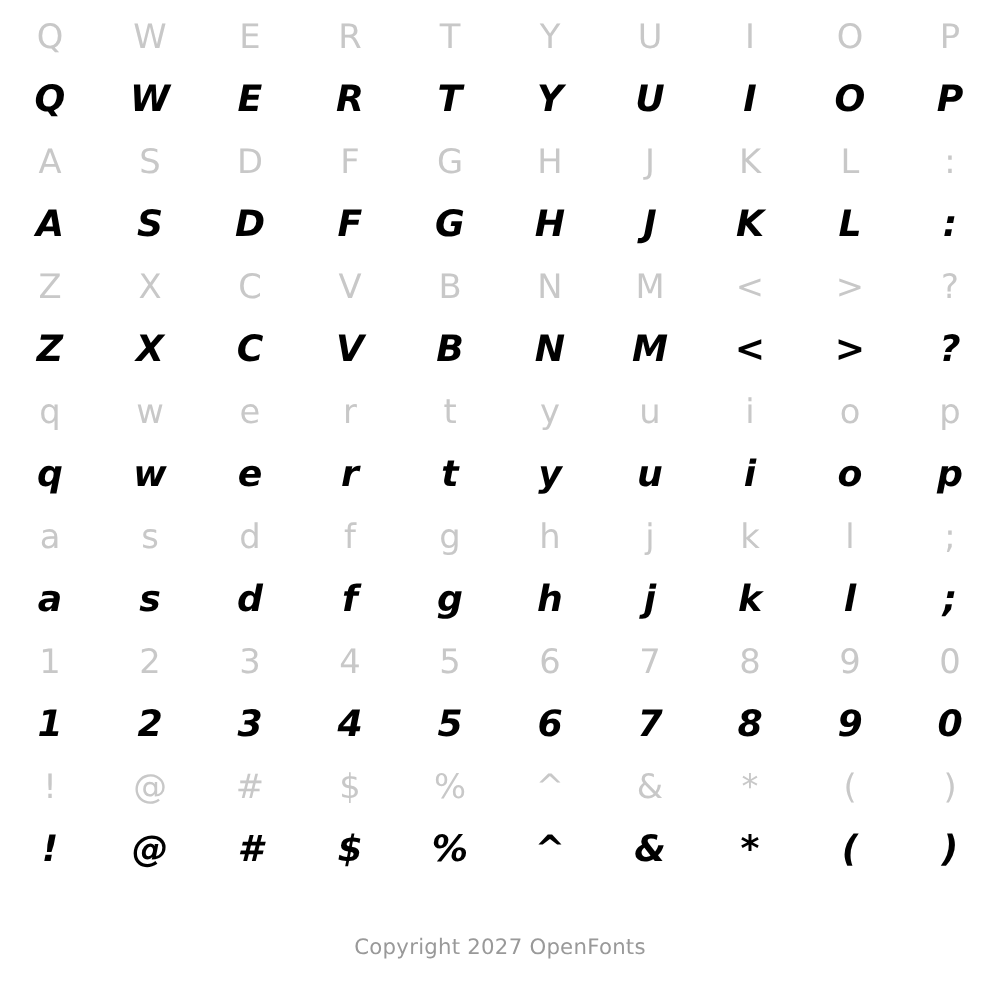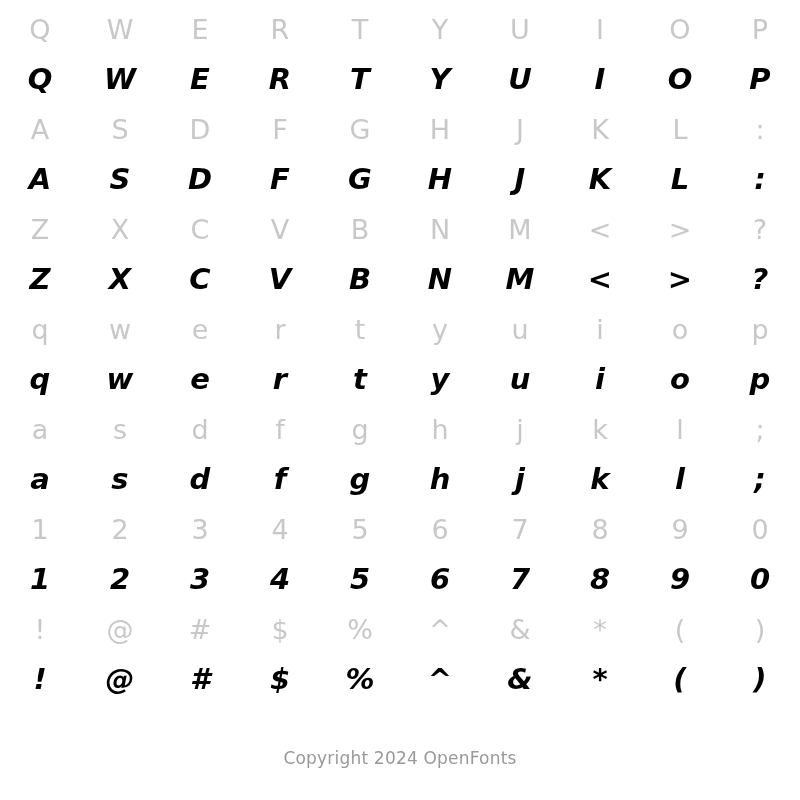--- a/index.html
+++ b/index.html
@@ -74,14 +74,14 @@
       <div class="grid-row row-light" style="display: contents;"><div class="cell" style="color: rgb(200, 200, 200); font-size: 27px; font-weight: normal; font-style: normal;">q</div><div class="cell" style="color: rgb(200, 200, 200); font-size: 27px; font-weight: normal; font-style: normal;">w</div><div class="cell" style="color: rgb(200, 200, 200); font-size: 27px; font-weight: normal; font-style: normal;">e</div><div class="cell" style="color: rgb(200, 200, 200); font-size: 27px; font-weight: normal; font-style: normal;">r</div><div class="cell" style="color: rgb(200, 200, 200); font-size: 27px; font-weight: normal; font-style: normal;">t</div><div class="cell" style="color: rgb(200, 200, 200); font-size: 27px; font-weight: normal; font-style: normal;">y</div><div class="cell" style="color: rgb(200, 200, 200); font-size: 27px; font-weight: normal; font-style: normal;">u</div><div class="cell" style="color: rgb(200, 200, 200); font-size: 27px; font-weight: normal; font-style: normal;">i</div><div class="cell" style="color: rgb(200, 200, 200); font-size: 27px; font-weight: normal; font-style: normal;">o</div><div class="cell" style="color: rgb(200, 200, 200); font-size: 27px; font-weight: normal; font-style: normal;">p</div></div>
       <div class="grid-row row-bold" style="display: contents;"><div class="cell" style="color: rgb(0, 0, 0); font-size: 29px; font-weight: bold; font-style: italic;">q</div><div class="cell" style="color: rgb(0, 0, 0); font-size: 29px; font-weight: bold; font-style: italic;">w</div><div class="cell" style="color: rgb(0, 0, 0); font-size: 29px; font-weight: bold; font-style: italic;">e</div><div class="cell" style="color: rgb(0, 0, 0); font-size: 29px; font-weight: bold; font-style: italic;">r</div><div class="cell" style="color: rgb(0, 0, 0); font-size: 29px; font-weight: bold; font-style: italic;">t</div><div class="cell" style="color: rgb(0, 0, 0); font-size: 29px; font-weight: bold; font-style: italic;">y</div><div class="cell" style="color: rgb(0, 0, 0); font-size: 29px; font-weight: bold; font-style: italic;">u</div><div class="cell" style="color: rgb(0, 0, 0); font-size: 29px; font-weight: bold; font-style: italic;">i</div><div class="cell" style="color: rgb(0, 0, 0); font-size: 29px; font-weight: bold; font-style: italic;">o</div><div class="cell" style="color: rgb(0, 0, 0); font-size: 29px; font-weight: bold; font-style: italic;">p</div></div>
       <div class="grid-row row-light" style="display: contents;"><div class="cell" style="color: rgb(200, 200, 200); font-size: 27px; font-weight: normal; font-style: normal;">a</div><div class="cell" style="color: rgb(200, 200, 200); font-size: 27px; font-weight: normal; font-style: normal;">s</div><div class="cell" style="color: rgb(200, 200, 200); font-size: 27px; font-weight: normal; font-style: normal;">d</div><div class="cell" style="color: rgb(200, 200, 200); font-size: 27px; font-weight: normal; font-style: normal;">f</div><div class="cell" style="color: rgb(200, 200, 200); font-size: 27px; font-weight: normal; font-style: normal;">g</div><div class="cell" style="color: rgb(200, 200, 200); font-size: 27px; font-weight: normal; font-style: normal;">h</div><div class="cell" style="color: rgb(200, 200, 200); font-size: 27px; font-weight: normal; font-style: normal;">j</div><div class="cell" style="color: rgb(200, 200, 200); font-size: 27px; font-weight: normal; font-style: normal;">k</div><div class="cell" style="color: rgb(200, 200, 200); font-size: 27px; font-weight: normal; font-style: normal;">l</div><div class="cell" style="color: rgb(200, 200, 200); font-size: 27px; font-weight: normal; font-style: normal;">;</div></div>
       <div class="grid-row row-bold" style="display: contents;"><div class="cell" style="color: rgb(0, 0, 0); font-size: 29px; font-weight: bold; font-style: italic;">a</div><div class="cell" style="color: rgb(0, 0, 0); font-size: 29px; font-weight: bold; font-style: italic;">s</div><div class="cell" style="color: rgb(0, 0, 0); font-size: 29px; font-weight: bold; font-style: italic;">d</div><div class="cell" style="color: rgb(0, 0, 0); font-size: 29px; font-weight: bold; font-style: italic;">f</div><div class="cell" style="color: rgb(0, 0, 0); font-size: 29px; font-weight: bold; font-style: italic;">g</div><div class="cell" style="color: rgb(0, 0, 0); font-size: 29px; font-weight: bold; font-style: italic;">h</div><div class="cell" style="color: rgb(0, 0, 0); font-size: 29px; font-weight: bold; font-style: italic;">j</div><div class="cell" style="color: rgb(0, 0, 0); font-size: 29px; font-weight: bold; font-style: italic;">k</div><div class="cell" style="color: rgb(0, 0, 0); font-size: 29px; font-weight: bold; font-style: italic;">l</div><div class="cell" style="color: rgb(0, 0, 0); font-size: 29px; font-weight: bold; font-style: italic;">;</div></div>
       <div class="grid-row row-light" style="display: contents;"><div class="cell" style="color: rgb(200, 200, 200); font-size: 27px; font-weight: normal; font-style: normal;">1</div><div class="cell" style="color: rgb(200, 200, 200); font-size: 27px; font-weight: normal; font-style: normal;">2</div><div class="cell" style="color: rgb(200, 200, 200); font-size: 27px; font-weight: normal; font-style: normal;">3</div><div class="cell" style="color: rgb(200, 200, 200); font-size: 27px; font-weight: normal; font-style: normal;">4</div><div class="cell" style="color: rgb(200, 200, 200); font-size: 27px; font-weight: normal; font-style: normal;">5</div><div class="cell" style="color: rgb(200, 200, 200); font-size: 27px; font-weight: normal; font-style: normal;">6</div><div class="cell" style="color: rgb(200, 200, 200); font-size: 27px; font-weight: normal; font-style: normal;">7</div><div class="cell" style="color: rgb(200, 200, 200); font-size: 27px; font-weight: normal; font-style: normal;">8</div><div class="cell" style="color: rgb(200, 200, 200); font-size: 27px; font-weight: normal; font-style: normal;">9</div><div class="cell" style="color: rgb(200, 200, 200); font-size: 27px; font-weight: normal; font-style: normal;">0</div></div>
       <div class="grid-row row-bold" style="display: contents;"><div class="cell" style="color: rgb(0, 0, 0); font-size: 29px; font-weight: bold; font-style: italic;">1</div><div class="cell" style="color: rgb(0, 0, 0); font-size: 29px; font-weight: bold; font-style: italic;">2</div><div class="cell" style="color: rgb(0, 0, 0); font-size: 29px; font-weight: bold; font-style: italic;">3</div><div class="cell" style="color: rgb(0, 0, 0); font-size: 29px; font-weight: bold; font-style: italic;">4</div><div class="cell" style="color: rgb(0, 0, 0); font-size: 29px; font-weight: bold; font-style: italic;">5</div><div class="cell" style="color: rgb(0, 0, 0); font-size: 29px; font-weight: bold; font-style: italic;">6</div><div class="cell" style="color: rgb(0, 0, 0); font-size: 29px; font-weight: bold; font-style: italic;">7</div><div class="cell" style="color: rgb(0, 0, 0); font-size: 29px; font-weight: bold; font-style: italic;">8</div><div class="cell" style="color: rgb(0, 0, 0); font-size: 29px; font-weight: bold; font-style: italic;">9</div><div class="cell" style="color: rgb(0, 0, 0); font-size: 29px; font-weight: bold; font-style: italic;">0</div></div>
       <div class="grid-row row-light" style="display: contents;"><div class="cell" style="color: rgb(200, 200, 200); font-size: 27px; font-weight: normal; font-style: normal;">!</div><div class="cell" style="color: rgb(200, 200, 200); font-size: 27px; font-weight: normal; font-style: normal;">@</div><div class="cell" style="color: rgb(200, 200, 200); font-size: 27px; font-weight: normal; font-style: normal;">#</div><div class="cell" style="color: rgb(200, 200, 200); font-size: 27px; font-weight: normal; font-style: normal;">$</div><div class="cell" style="color: rgb(200, 200, 200); font-size: 27px; font-weight: normal; font-style: normal;">%</div><div class="cell" style="color: rgb(200, 200, 200); font-size: 27px; font-weight: normal; font-style: normal;">^</div><div class="cell" style="color: rgb(200, 200, 200); font-size: 27px; font-weight: normal; font-style: normal;">&amp;</div><div class="cell" style="color: rgb(200, 200, 200); font-size: 27px; font-weight: normal; font-style: normal;">*</div><div class="cell" style="color: rgb(200, 200, 200); font-size: 27px; font-weight: normal; font-style: normal;">(</div><div class="cell" style="color: rgb(200, 200, 200); font-size: 27px; font-weight: normal; font-style: normal;">)</div></div>
       <div class="grid-row row-bold" style="display: contents;"><div class="cell" style="color: rgb(0, 0, 0); font-size: 29px; font-weight: bold; font-style: italic;">!</div><div class="cell" style="color: rgb(0, 0, 0); font-size: 29px; font-weight: bold; font-style: italic;">@</div><div class="cell" style="color: rgb(0, 0, 0); font-size: 29px; font-weight: bold; font-style: italic;">#</div><div class="cell" style="color: rgb(0, 0, 0); font-size: 29px; font-weight: bold; font-style: italic;">$</div><div class="cell" style="color: rgb(0, 0, 0); font-size: 29px; font-weight: bold; font-style: italic;">%</div><div class="cell" style="color: rgb(0, 0, 0); font-size: 29px; font-weight: bold; font-style: italic;">^</div><div class="cell" style="color: rgb(0, 0, 0); font-size: 29px; font-weight: bold; font-style: italic;">&amp;</div><div class="cell" style="color: rgb(0, 0, 0); font-size: 29px; font-weight: bold; font-style: italic;">*</div><div class="cell" style="color: rgb(0, 0, 0); font-size: 29px; font-weight: bold; font-style: italic;">(</div><div class="cell" style="color: rgb(0, 0, 0); font-size: 29px; font-weight: bold; font-style: italic;">)</div></div>
     </div>
 
-  <div class="copyright">Copyright 2024 OpenFonts</div>
+  <div class="copyright">Copyright 2027 OpenFonts</div>
 </div>
 
 </body></html>

